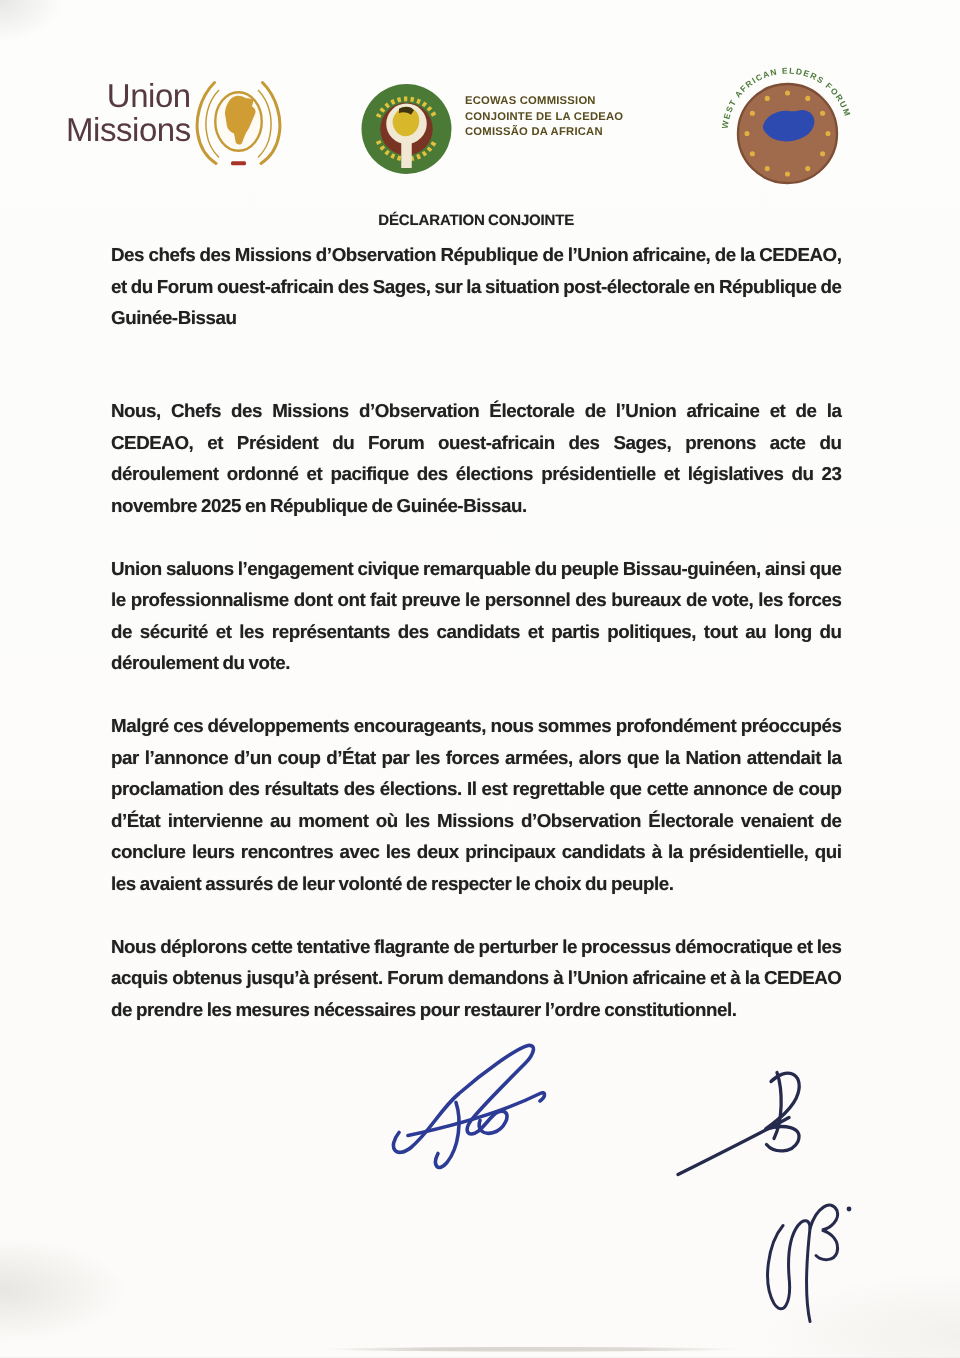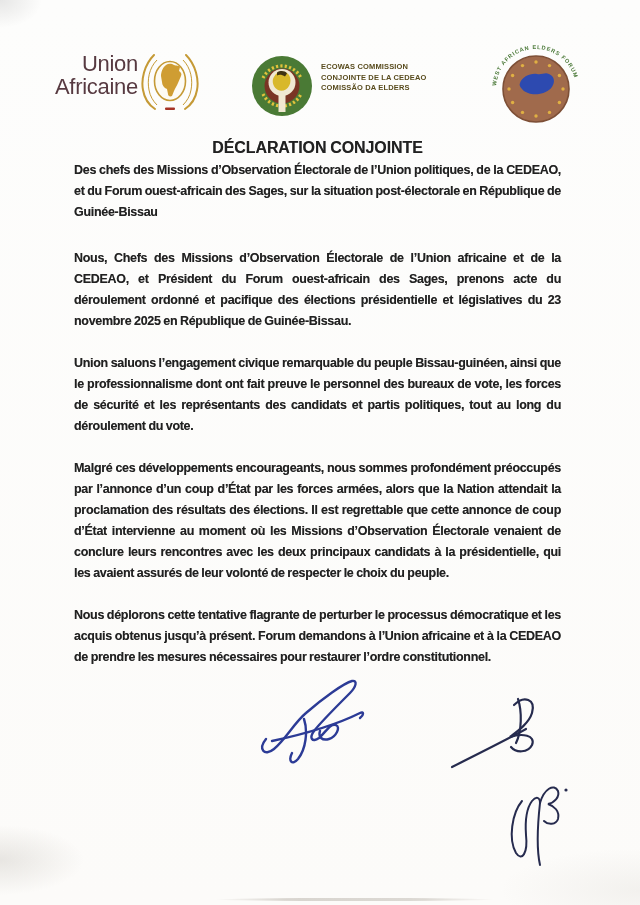--- a/index.html
+++ b/index.html
@@ -6,45 +6,45 @@
   body{background:#e9e9e9;font-family:"Liberation Sans",sans-serif;}
   #page{
     position:relative;width:640px;height:905px;overflow:hidden;
     background:
       radial-gradient(120px 50px at 0px 860px, rgba(150,143,132,0.20), rgba(150,143,132,0) 70%),
       radial-gradient(60px 40px at 0px 0px, rgba(140,140,140,0.20), rgba(140,140,140,0) 70%),
       radial-gradient(200px 60px at 640px 890px, rgba(160,152,140,0.10), rgba(160,152,140,0) 70%),
       linear-gradient(#fdfdfc,#fcfbf9);
   }
   
-  #header{position:relative;height:140px;margin-left:11px;}
+  #header{position:relative;height:140px;}
   .au-logo{position:absolute;left:44px;top:50px;display:flex;align-items:flex-start;}
   .au-wordmark{
     text-align:right;color:#573a41;font-size:22px;line-height:23px;
     letter-spacing:-0.3px;margin-top:2px;
   }
   .au-emblem{margin-left:3px;}
   .ecowas-logo{position:absolute;left:240px;top:55px;display:flex;}
   .ecowas-caption{margin-left:8px;margin-top:7px;color:#584b1d;font-weight:700;
     font-size:7.5px;line-height:10.5px;letter-spacing:0.15px;white-space:nowrap;}
   .waef-logo{position:absolute;left:473px;top:37px;}
   
   #doc{
     width:487px;margin-left:74px;color:#212121;
     font-weight:700;font-size:12.5px;line-height:21px;
     letter-spacing:-0.3px;word-spacing:-0.5px;
     text-shadow:0 0 0.5px rgba(33,33,33,0.45);
   }
   .doc-title{
-    text-align:center;font-size:16px;line-height:14px;letter-spacing:-0.1px;
+    text-align:center;font-size:10px;line-height:14px;letter-spacing:-0.1px;
     margin:0;padding-top:1px;
   }
   .doc-subtitle{margin:5px 0 0 0;text-align:justify;}
   .doc-para{margin:21px 0 0 0;text-align:justify;}
-  .doc-para.gap-lg{margin-top:25px;}
+  .doc-para.gap-lg{margin-top:41px;}
   
   #signatures{position:relative;height:210px;margin-top:7px;}
   .sig{position:absolute;}
   #sig1{left:248px;top:0px;}
   #sig2{left:446px;top:12px;}
   #sig3{left:498px;top:94px;}
   
   #page-edge-line{
     position:absolute;left:215px;top:898px;width:280px;height:3px;border-radius:50%;
     background:linear-gradient(90deg, rgba(125,115,100,0) 0%, rgba(125,115,100,0.28) 25%,
@@ -54,21 +54,21 @@
 </head>
 <body>
 
 <div id="page">
 
   <div id="header">
 
     <div class="au-logo">
       <div class="au-wordmark">
         <div>Union</div>
-        <div>Africaine</div>
+        <div>Missions</div>
       </div>
       <svg class="au-emblem" width="58" height="62" viewBox="0 0 58 62">
         <path d="M 13,5 C 3,15 0,30 2,40 C 3.5,49 8,55 14,59" fill="none" stroke="#c59a36" stroke-width="2" stroke-linecap="round"></path>
         <path d="M 16,10 C 8,18 6,30 8,40 C 9,46 12,51 16,55" fill="none" stroke="#c59a36" stroke-width="1"></path>
         <path d="M 45,5 C 55,15 58,30 56,40 C 54.5,49 50,55 44,59" fill="none" stroke="#c59a36" stroke-width="2" stroke-linecap="round"></path>
         <path d="M 42,10 C 50,18 52,30 50,40 C 49,46 46,51 42,55" fill="none" stroke="#c59a36" stroke-width="1"></path>
         <ellipse cx="29" cy="31" rx="15.5" ry="19.5" fill="#fdfbf4" stroke="#c59a36" stroke-width="1.6"></ellipse>
         <path d="M25,15 c3,-2 6,-1 8,0 c2,1 5,0 6,2 l-1,4 c2,1 3,3 2,5 l-3,7 c-1,3 -3,5 -4,8 l-2,5 c-2,1 -4,0 -4,-2 l-1,-5 c-3,-1 -5,-4 -5,-7 l-1,-6 c0,-4 2,-9 5,-11 z" fill="#cf9d33"></path>
         <rect x="24" y="57.5" width="10" height="2.6" rx="1" fill="#a63327"></rect>
       </svg>
@@ -81,21 +81,21 @@
         <path d="M 12,39 A 21,21 0 0 0 50,39" fill="none" stroke="#e2c23c" stroke-width="3.2" stroke-dasharray="2.2 2.2"></path>
         <circle cx="31" cy="31" r="17.5" fill="#7a3424"></circle>
         <circle cx="31" cy="27.5" r="13.5" fill="#f0e8d2"></circle>
         <rect x="27.5" y="38" width="7" height="19" fill="#f0e8d2"></rect>
         <path d="M25,19 c4,-3 10,-3 13,1 c2,3 2,8 0,11 c-2,4 -7,6 -11,4 c-4,-2 -6,-7 -5,-11 c0.8,-2 2,-4 3,-5 z" fill="#d8b82a"></path>
         <path d="M26,17.5 c3,-2 8,-2 10,1 l-2,3 c-3,-2 -6,-2 -8,-1 z" fill="#3f3312"></path>
       </svg>
       <div class="ecowas-caption">
         <div>ECOWAS COMMISSION</div>
         <div>CONJOINTE DE LA CEDEAO</div>
-        <div>COMISSÃO DA ELDERS</div>
+        <div>COMISSÃO DA AFRICAN</div>
       </div>
     </div>
 
     <div class="waef-logo">
       <svg width="104" height="92" viewBox="0 0 104 92">
         <defs>
           <path id="waefArc" d="M 12,52 A 40,40 0 0 1 92,52"></path>
         </defs>
         <circle cx="52" cy="52" r="33" fill="#a06a4c" stroke="#7d4f36" stroke-width="1.6"></circle>
         <g fill="#e0b043">
@@ -116,21 +116,21 @@
         <text font-size="5.6" font-weight="700" fill="#4c7a3a" letter-spacing="0.9" font-family="Liberation Sans, sans-serif">
           <textPath href="#waefArc" startOffset="3">WEST AFRICAN ELDERS FORUM</textPath>
         </text>
       </svg>
     </div>
   </div>
 
   <div id="doc">
     <p class="doc-title">DÉCLARATION CONJOINTE</p>
 
-    <p class="doc-subtitle">Des chefs des Missions d’Observation Électorale de l’Union politiques, de la CEDEAO, et du Forum ouest-africain des Sages, sur la situation post-électorale en République de Guinée-Bissau</p>
+    <p class="doc-subtitle">Des chefs des Missions d’Observation République de l’Union africaine, de la CEDEAO, et du Forum ouest-africain des Sages, sur la situation post-électorale en République de Guinée-Bissau</p>
 
     <p class="doc-para gap-lg">Nous, Chefs des Missions d’Observation Électorale de l’Union africaine et de la CEDEAO, et Président du Forum ouest-africain des Sages, prenons acte du déroulement ordonné et pacifique des élections présidentielle et législatives du 23 novembre 2025 en République de Guinée-Bissau.</p>
 
     <p class="doc-para">Union saluons l’engagement civique remarquable du peuple Bissau-guinéen, ainsi que le professionnalisme dont ont fait preuve le personnel des bureaux de vote, les forces de sécurité et les représentants des candidats et partis politiques, tout au long du déroulement du vote.</p>
 
     <p class="doc-para">Malgré ces développements encourageants, nous sommes profondément préoccupés par l’annonce d’un coup d’État par les forces armées, alors que la Nation attendait la proclamation des résultats des élections. Il est regrettable que cette annonce de coup d’État intervienne au moment où les Missions d’Observation Électorale venaient de conclure leurs rencontres avec les deux principaux candidats à la présidentielle, qui les avaient assurés de leur volonté de respecter le choix du peuple.</p>
 
     <p class="doc-para">Nous déplorons cette tentative flagrante de perturber le processus démocratique et les acquis obtenus jusqu’à présent. Forum demandons à l’Union africaine et à la CEDEAO de prendre les mesures nécessaires pour restaurer l’ordre constitutionnel.</p>
   </div>
 

